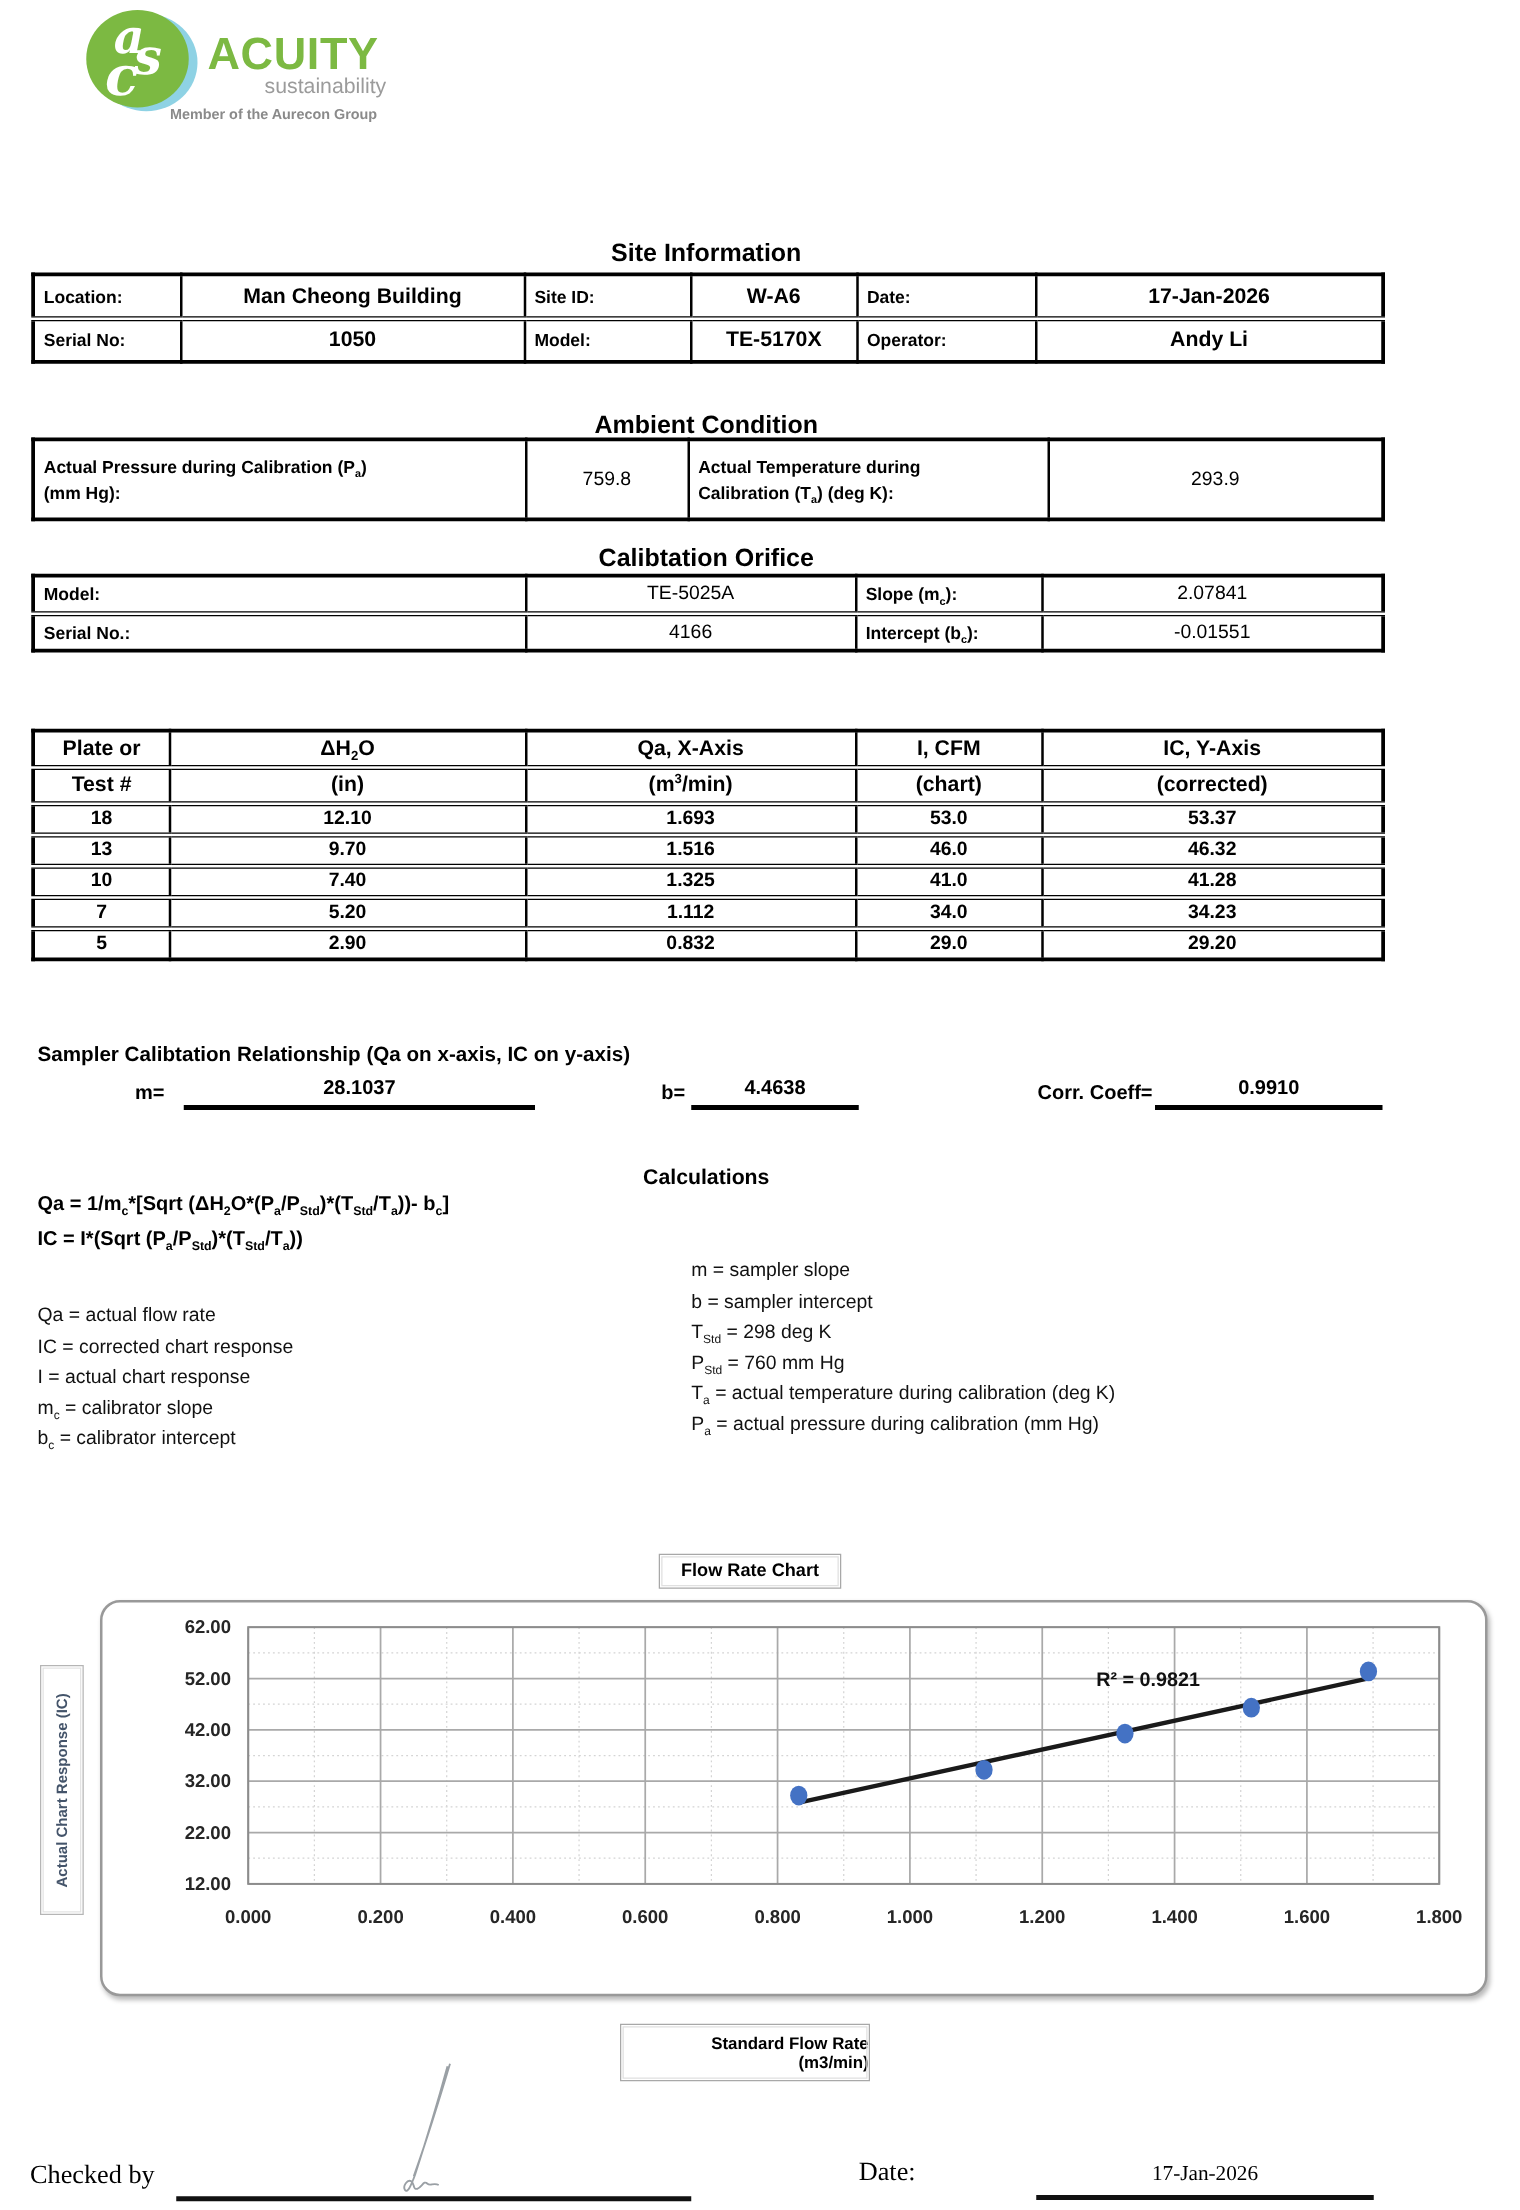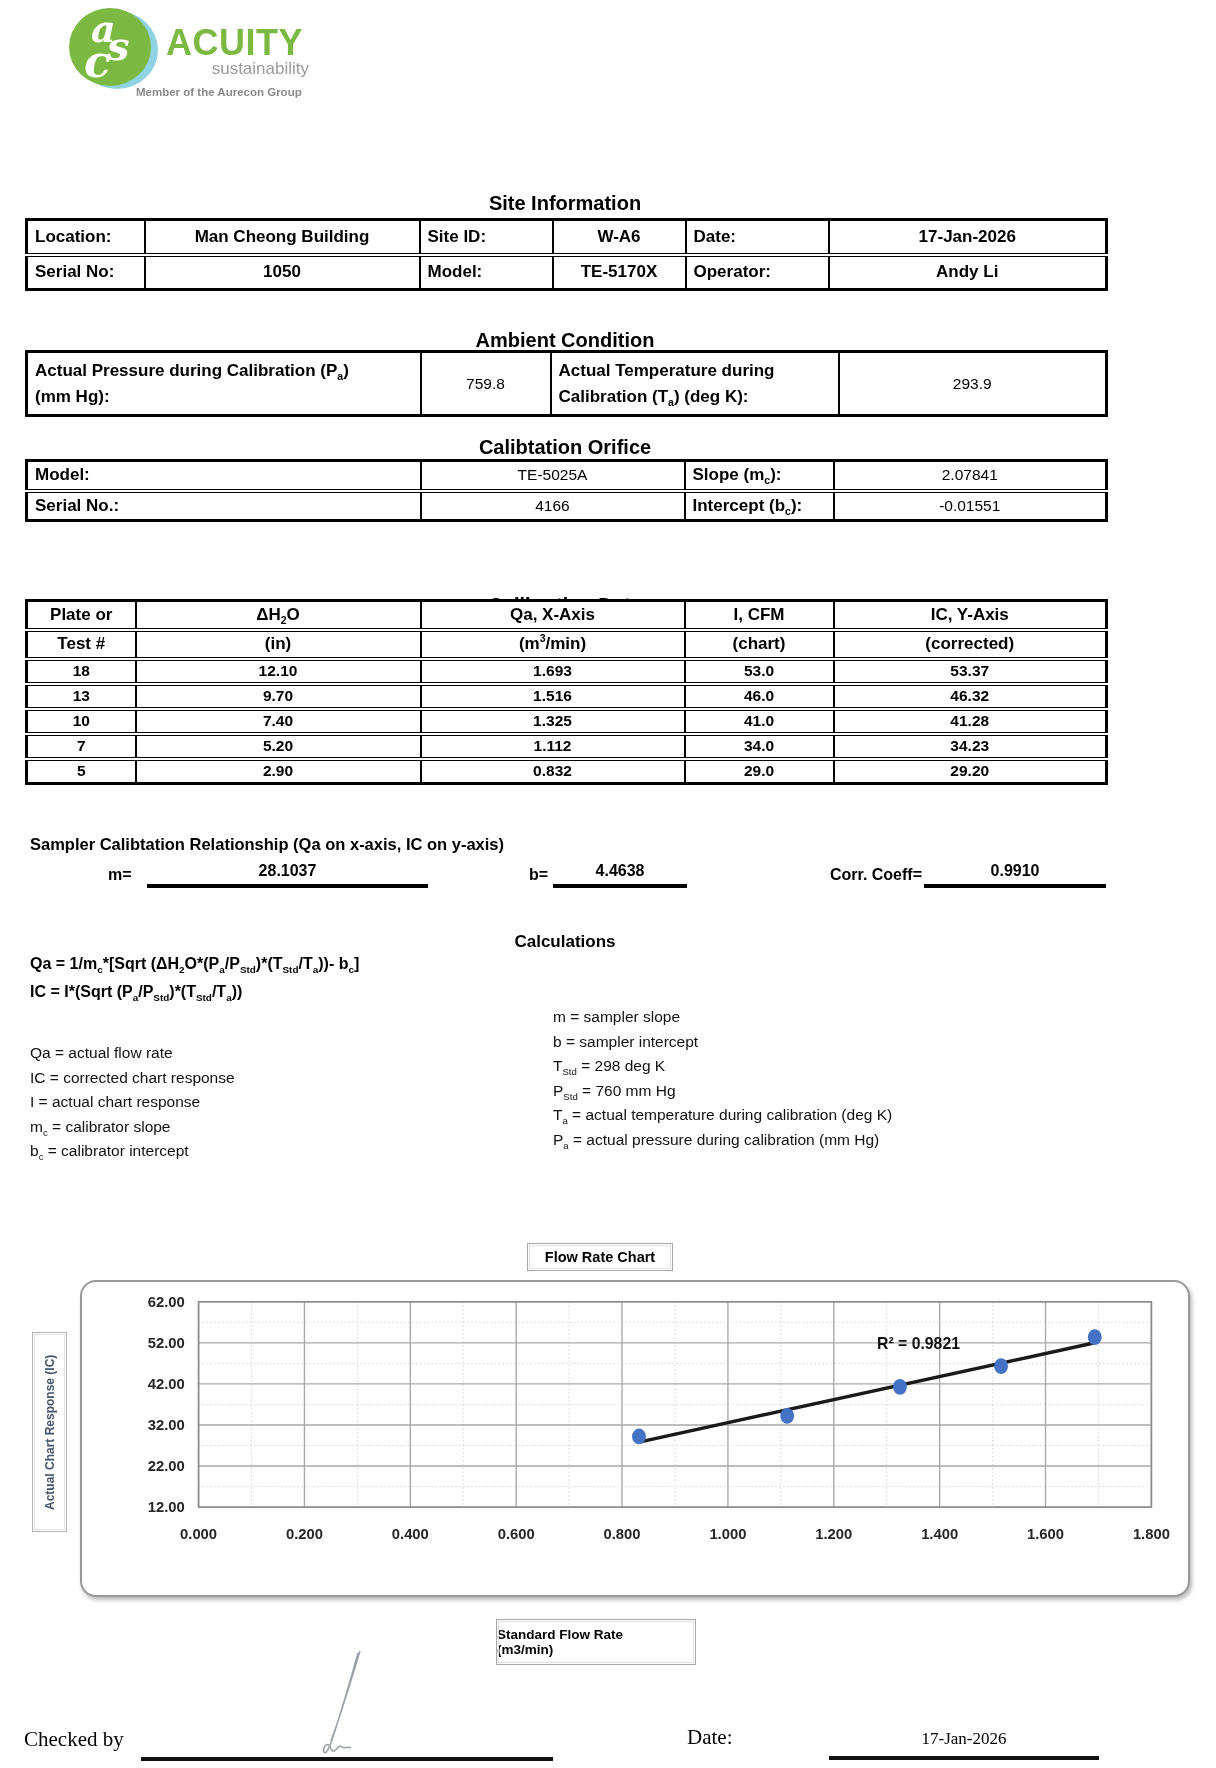--- a/index.html
+++ b/index.html
@@ -22,21 +22,21 @@
                  display:flex; align-items:center; justify-content:center; }
   .title-text  { font-size:29px; font-weight:bold; white-space:pre; transform:scaleX(.96); }
 
   
   .sec-h { position:absolute; left:25px; width:1080px; text-align:center; font-size:20px; font-weight:bold; }
 
   
   table.tbl { position:absolute; border-collapse:collapse; table-layout:fixed; border:3px solid #000; background:#fff; }
   table.tbl td { border:2px solid #000; overflow:hidden; vertical-align:middle; }
   table.tbl tr + tr td { border-top:4px double #000; }
-  td.lbl { font-weight:bold; font-size:17px; padding-left:7px; text-align:left; }
+  td.lbl { font-weight:bold; font-size:14px; padding-left:7px; text-align:left; }
   td.val-b { font-weight:bold; font-size:17px; text-align:center; }
   td.val { font-weight:normal; font-size:15.5px; text-align:center; }
   td.hdr { font-weight:bold; font-size:17px; text-align:center; }
   td.num { font-weight:600; font-size:15.5px; text-align:center; }
   sub { font-size:.62em; line-height:0; }
   sup { font-size:.62em; line-height:0; }
 
   
   .rel-h  { position:absolute; left:30px; top:835px; font-size:16.5px; font-weight:bold; }
   .rlabel { position:absolute; top:866px; font-size:16px; font-weight:600; }
@@ -57,21 +57,21 @@
   .chart-box { position:absolute; left:80px; top:1280px; width:1110px; height:317px;
                border:2px solid #999; border-radius:16px; background:#fff;
                box-shadow:2px 3px 4px rgba(0,0,0,.28); box-sizing:border-box; }
   .ylabel-box { position:absolute; left:32px; top:1332px; width:35px; height:200px;
                 border:1px solid #b5b5b5; outline:1px solid #e3e3e3; outline-offset:-3px;
                 display:flex; align-items:center; justify-content:center; background:#fff;
                 writing-mode:vertical-rl; transform:rotate(180deg);
                 font-size:12px; font-weight:600; color:#44546a; box-sizing:border-box; }
   .xlabel-box { position:absolute; left:496px; top:1619px; width:200px; height:46px;
                 border:1px solid #a8a8a8; outline:1px solid #e0e0e0; outline-offset:-3px;
-                display:flex; flex-direction:column; align-items:flex-start; justify-content:center;
+                display:flex; flex-direction:column; align-items:flex-end; justify-content:center;
                 font-size:13.5px; font-weight:600; background:#fff; box-sizing:border-box; }
   .xtick, .ytick { font-size:15px; font-weight:600; fill:#262626; font-family:"Liberation Sans",sans-serif; }
   .r2 { font-size:16px; font-weight:600; fill:#111; font-family:"Liberation Sans",sans-serif; }
 
   
   .serif { font-family:"Liberation Serif", serif; }
   .foot-label { position:absolute; font-size:21px; color:#000; }
   .foot-line  { position:absolute; height:3.5px; background:#111; }
   .sig-svg { position:absolute; left:293px; top:1648px; }
 </style>
@@ -164,21 +164,21 @@
     <tr style="height:30px;">
       <td class="lbl">Serial No.:</td>
       <td class="val">4166</td>
       <td class="lbl">Intercept (b<sub>c</sub>):</td>
       <td class="val">-0.01551</td>
     </tr>
   </tbody>
     </table>
 
   <div class="sec-h" style="top:594px;">Calibration Data</div>
-  <table class="tbl" style="left:25px;top:599px;width:1080px;">
+  <table class="tbl" style="left:25px;top:583px;width:1080px;">
     <colgroup>
         <col style="width:109px">
         <col style="width:285px">
         <col style="width:264px">
         <col style="width:149px">
         <col style="width:273px">
       </colgroup>
     <tbody>
         <tr style="height:29px;">
       <td class="hdr">Plate or</td>

